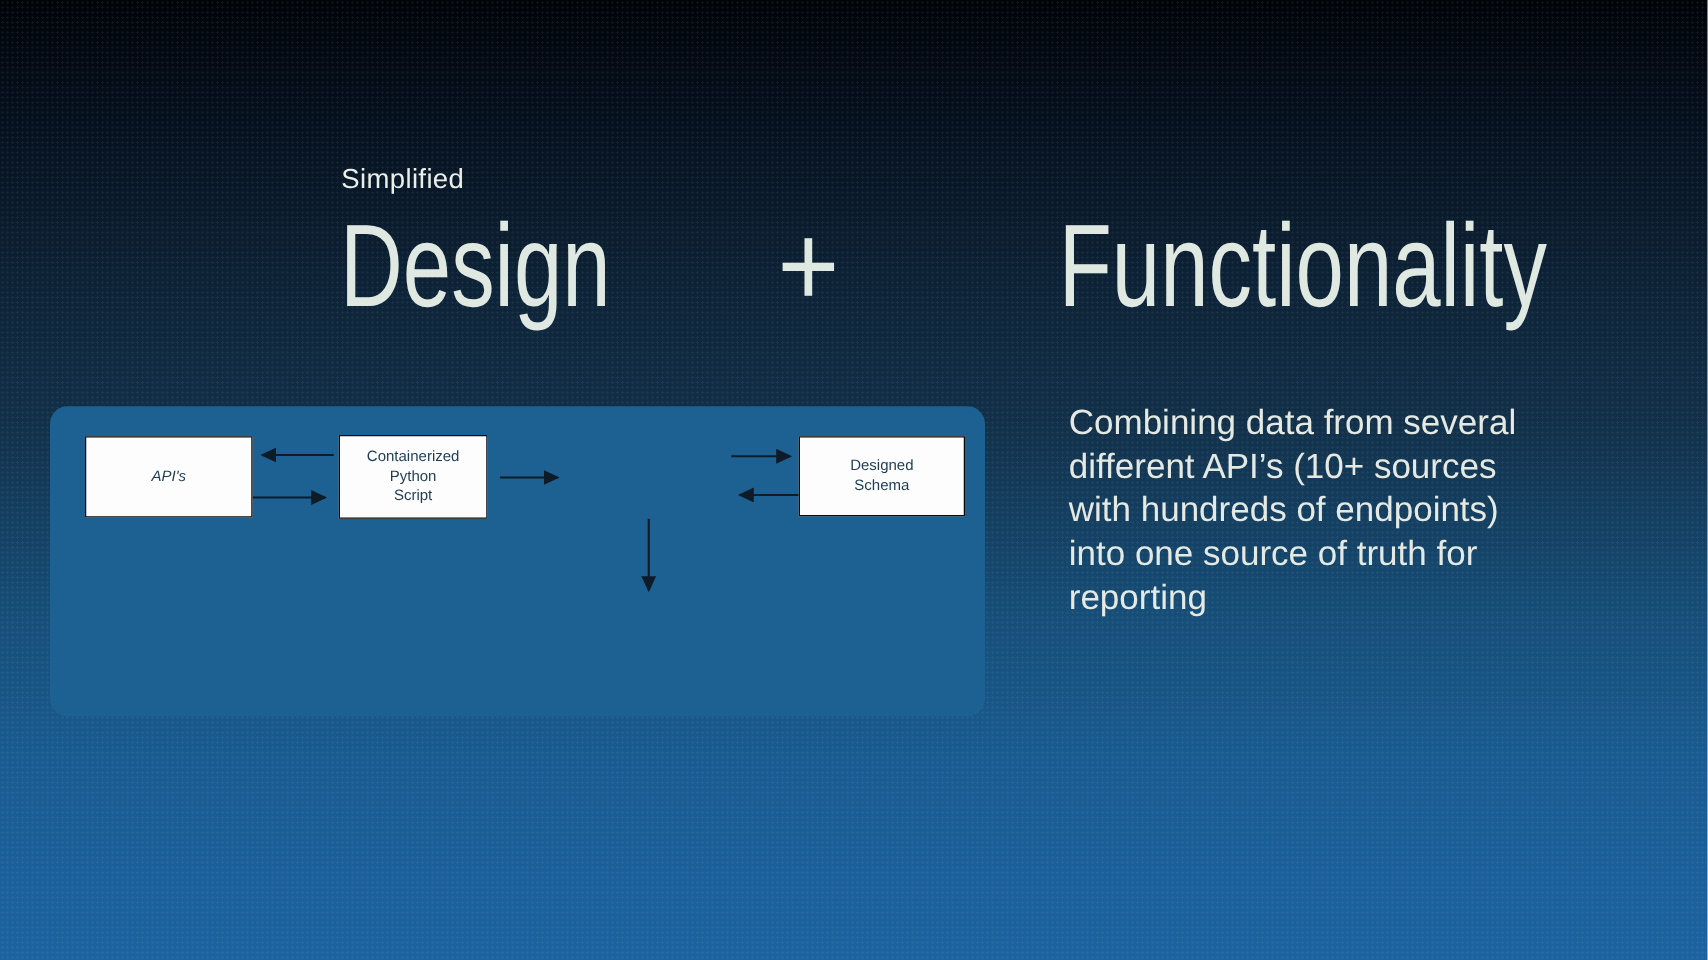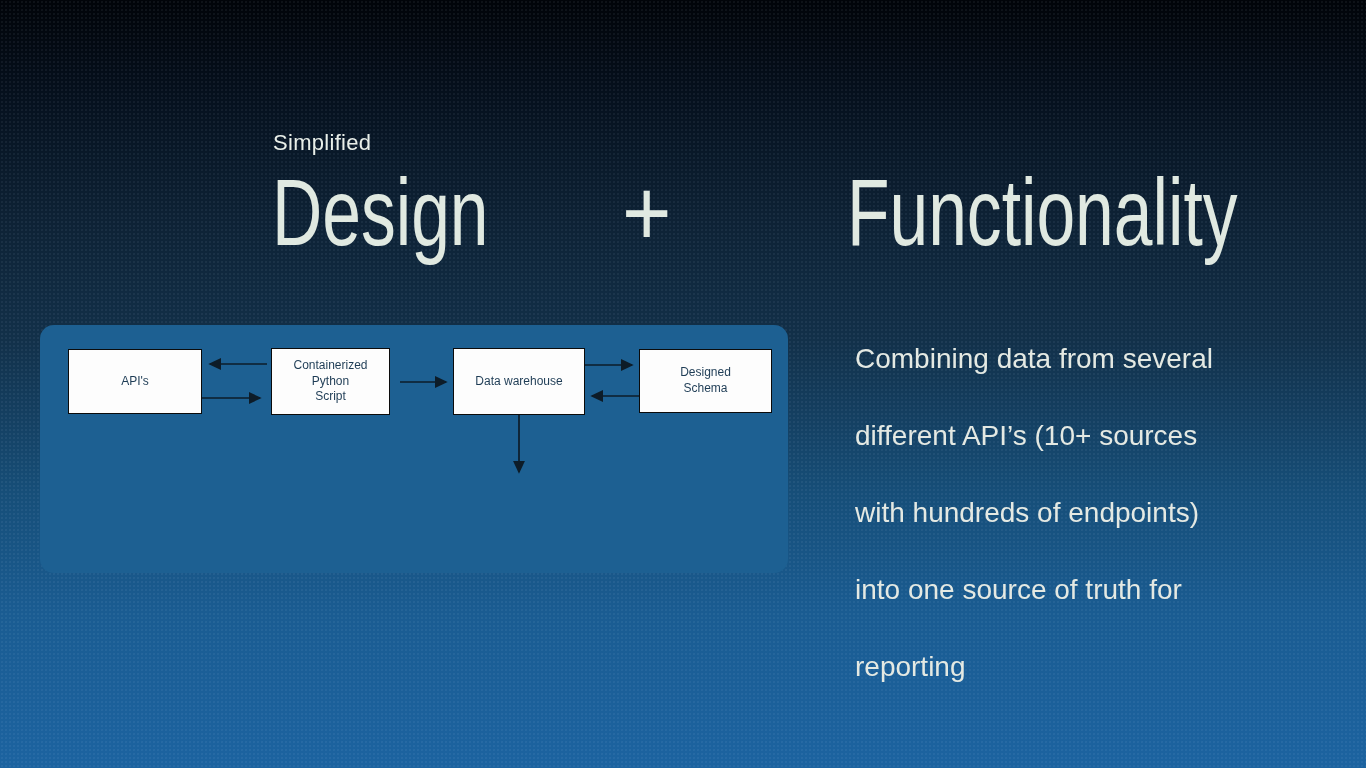--- a/index.html
+++ b/index.html
@@ -67,32 +67,32 @@
     border: 1.5px solid #0b0b0b;
     color: #1e3c55;
     font-size: 12px;
     line-height: 1.3;
     display: flex;
     align-items: center;
     justify-content: center;
     text-align: center;
     white-space: pre-line;
   }
-  .node-apis          { left: 28px;  top: 24px;  width: 134px; height: 65px; }
+  .node-apis          { left: 28px;  top: 24px;  width: 134px; height: 65px; font-style: italic; }
   .node-containerized { left: 231px; top: 23px;  width: 119px; height: 67px; }
   .node-warehouse     { left: 413px; top: 23px;  width: 132px; height: 67px; }
   .node-schema        { left: 599px; top: 24px;  width: 133px; height: 64px; }
   .node-reports       { left: 414px; top: 154px; width: 131px; height: 68px; }
 
   .description {
     position: absolute;
     left: 855px; top: 320px;
     width: 430px;
     font-size: 28px;
-    line-height: 77px;
+    line-height: 35px;
     color: #e4e9e3;
     white-space: pre-line;
   }
 </style>
 </head>
 <body>
 
 <div class="slide">
 
   <div class="eyebrow">Simplified</div>
@@ -118,21 +118,20 @@
       <line x1="599" y1="71" x2="552" y2="71" stroke="#0d1c28" stroke-width="1.7" marker-end="url(#arrowhead)"></line>
       <line x1="479" y1="90" x2="479" y2="147" stroke="#0d1c28" stroke-width="1.7" marker-end="url(#arrowhead)"></line>
     </svg>
 
     <div class="node node-apis">API's</div>
 
     <div class="node node-containerized">Containerized
 Python
 Script</div>
 
-    <div class="node node-warehouse">Data warehouse</div>
 
     <div class="node node-schema">Designed
 Schema</div>
 
   </div>
 
   <div class="description">Combining data from several
 different API’s (10+ sources
 with hundreds of endpoints)
 into one source of truth for

